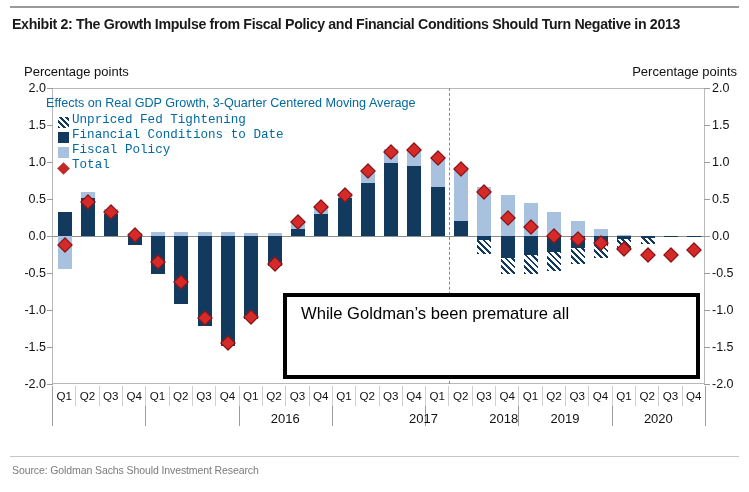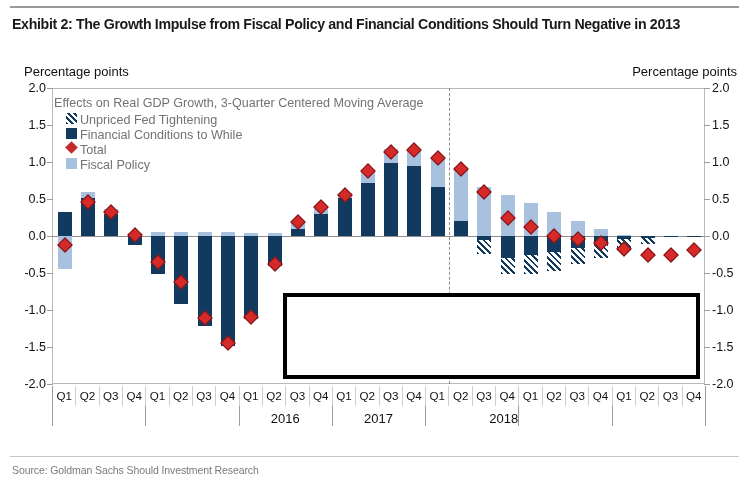--- a/index.html
+++ b/index.html
@@ -63,25 +63,25 @@
   .diamond{
     position:absolute;width:11px;height:11px;
     background:#d62a28;
     border:1.2px solid #7a1418;
     transform:translate(-50%,-50%) rotate(45deg);
     box-sizing:border-box;
   }
 
   
   .legend{
-    position:absolute;left:54px;top:96px;
-    font-size:12.6px;color:#737373;line-height:1.19;
+    position:absolute;left:46px;top:96px;
+    font-size:12.6px;color:#0369a1;line-height:1.19;
   }
   .legend-title{margin-bottom:2px;font-size:12.6px;}
-  .legend-row{display:flex;align-items:flex-start;height:15px;padding-left:12px;}
+  .legend-row{display:flex;align-items:flex-end;height:15px;padding-left:12px;font-family:Liberation Mono, monospace;}
   .sw{width:11px;height:11px;margin-right:3px;flex:none;}
   .sw.hatch{
     background:repeating-linear-gradient(45deg,#123a5e 0px,#123a5e 2px,#ffffff 2px,#ffffff 4.2px);
   }
   .sw.fin{background:#123a5e;}
   .sw.fiscal{background:#a7c1de;}
   .sw.total{
     width:9px;height:9px;background:#c22a2a;
     transform:rotate(45deg);margin-right:4px;margin-left:1px;
   }
@@ -268,29 +268,29 @@
   </div>
 
   <div class="legend">
     <div class="legend-title">Effects on Real GDP Growth, 3-Quarter Centered Moving Average</div>
     <div class="legend-row">
       <span class="sw hatch"></span>
       <span>Unpriced Fed Tightening</span>
     </div>
     <div class="legend-row">
       <span class="sw fin"></span>
-      <span>Financial Conditions to While</span>
+      <span>Financial Conditions to Date</span>
+    </div>
+    <div class="legend-row">
+      <span class="sw fiscal"></span>
+      <span>Fiscal Policy</span>
     </div>
     <div class="legend-row">
       <span class="sw total"></span>
       <span>Total</span>
-    </div>
-    <div class="legend-row">
-      <span class="sw fiscal"></span>
-      <span>Fiscal Policy</span>
     </div>
   </div>
 
   <div class="xaxis" id="xaxis">
       <div class="qcell first" style="left: 0px; width: 23.3214px;">Q1</div>
       <div class="qcell" style="left: 23.3214px; width: 23.3214px;">Q2</div>
       <div class="qcell" style="left: 46.6429px; width: 23.3214px;">Q3</div>
       <div class="qcell" style="left: 69.9643px; width: 23.3214px;">Q4</div>
       <div class="ysep" style="left: 93.2857px;"></div>
       <div class="qcell" style="left: 93.2857px; width: 23.3214px;">Q1</div>
@@ -302,39 +302,42 @@
       <div class="qcell" style="left: 209.893px; width: 23.3214px;">Q2</div>
       <div class="qcell" style="left: 233.214px; width: 23.3214px;">Q3</div>
       <div class="qcell" style="left: 256.536px; width: 23.3214px;">Q4</div>
       <div class="ysep" style="left: 279.857px;"></div>
       <div class="yearlab" style="left: 186.571px; width: 93.2857px;">2016</div>
       <div class="qcell" style="left: 279.857px; width: 23.3214px;">Q1</div>
       <div class="qcell" style="left: 303.179px; width: 23.3214px;">Q2</div>
       <div class="qcell" style="left: 326.5px; width: 23.3214px;">Q3</div>
       <div class="qcell" style="left: 349.821px; width: 23.3214px;">Q4</div>
       <div class="ysep" style="left: 373.143px;"></div>
-      <div class="yearlab" style="left: 279.857px; width: 93.2857px;">2017</div>
+      <div class="yearlab" style="left: 279.857px; width: 93.2857px; padding-left: 45px;">2017</div>
       <div class="qcell" style="left: 373.143px; width: 23.3214px;">Q1</div>
       <div class="qcell" style="left: 396.464px; width: 23.3214px;">Q2</div>
       <div class="qcell" style="left: 419.786px; width: 23.3214px;">Q3</div>
       <div class="qcell" style="left: 443.107px; width: 23.3214px;">Q4</div>
       <div class="ysep" style="left: 466.429px;"></div>
       <div class="yearlab" style="left: 373.143px; width: 93.2857px; margin-left: 32px;">2018</div>
       <div class="qcell" style="left: 466.429px; width: 23.3214px;">Q1</div>
       <div class="qcell" style="left: 489.75px; width: 23.3214px;">Q2</div>
       <div class="qcell" style="left: 513.071px; width: 23.3214px;">Q3</div>
       <div class="qcell" style="left: 536.393px; width: 23.3214px;">Q4</div>
       <div class="ysep" style="left: 559.714px;"></div>
+      <div class="yearlab" style="left: 466.429px; width: 93.2857px;">2019</div>
       <div class="qcell" style="left: 559.714px; width: 23.3214px;">Q1</div>
       <div class="qcell" style="left: 583.036px; width: 23.3214px;">Q2</div>
       <div class="qcell" style="left: 606.357px; width: 23.3214px;">Q3</div>
       <div class="qcell" style="left: 629.679px; width: 23.3214px;">Q4</div>
       <div class="ysep" style="left: 653px;"></div>
+      <div class="yearlab" style="left: 559.714px; width: 93.2857px;">2020</div>
       <div class="ysep" style="left: 0px;"></div>
     </div>
 
   <div class="annot">
+    <div>While Goldman’s been premature all</div>
   </div>
 
   <div class="src-rule"></div>
   <div class="source">Source: Goldman Sachs Should Investment Research</div>
 
 </div>
 
 </body></html>

